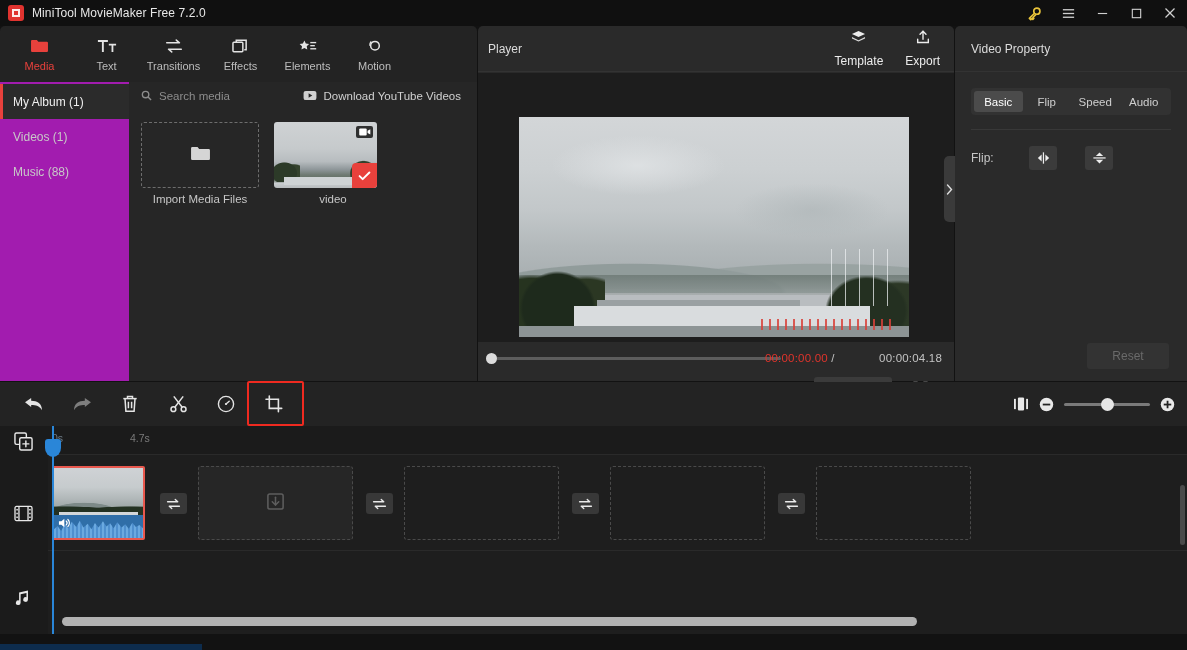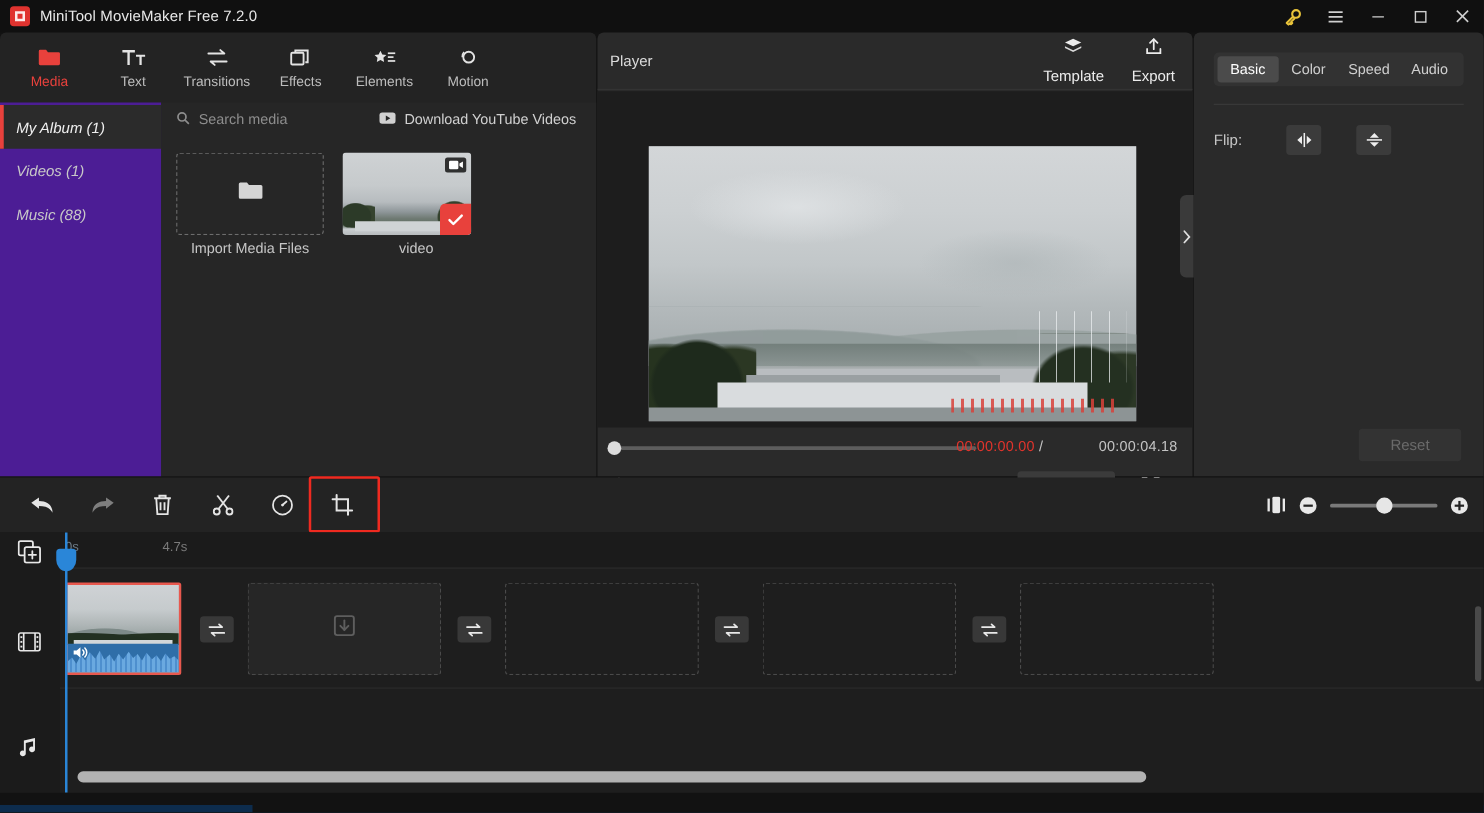--- a/index.html
+++ b/index.html
@@ -43,21 +43,21 @@
   .ribbon-item {
     width: 67px; height: 52px; display: flex; flex-direction: column;
     align-items: center; justify-content: center; gap: 4px;
     font-size: 11px; color: #bdbdbd; cursor: default;
   }
   .ribbon-item .ic { height: 20px; display:flex; align-items:center; justify-content:center; color:#e3e3e3; }
   .ribbon-item.active { color: #e8413c; text-align: right; }
   .ribbon-item.active .ic { color: #e8413c; }
 
   .lp-body { position: absolute; left: 0; top: 56px; width: 477px; height: 299px; display: flex; }
-  .lp-sidebar { width: 129px; height: 299px; background: #4c1d95; padding-top: 2px; font-style: italic; }
+  .lp-sidebar { width: 129px; height: 299px; background: #a21caf; padding-top: 2px; }
   .lp-side-item {
     height: 35px; display: flex; align-items: center; padding-left: 13px;
     font-size: 12px; color: #c8c8c8; position: relative;
   }
   .lp-side-item.active { background: #2b2b2b; color: #efefef; }
   .lp-side-item.active::before {
     content:''; position: absolute; left: 0; top: 0; width: 3px; height: 35px; background: #e8413c;
   }
 
   .lp-main { flex: 1; height: 299px; background: #262626; position: relative; }
@@ -533,26 +533,29 @@
     </div>
 
     <div class="collapse-handle">
       <svg width="7" height="11" viewBox="0 0 7 11" fill="none" stroke="currentColor" stroke-width="1.4" stroke-linecap="round">
           <path d="M1.5 1 L5.5 5.5 L1.5 10"></path>
         </svg>
     </div>
   </div>
 
   <div class="rightpanel">
+    <div class="rp-head">
+      <div class="rp-title">Video Property</div>
+    </div>
     <div class="rp-tabs">
       <div class="rp-tab active">
           <span>Basic</span>
         </div>
       <div class="rp-tab">
-          <span>Color</span>
+          <span>Flip</span>
         </div>
       <div class="rp-tab">
           <span>Speed</span>
         </div>
       <div class="rp-tab">
           <span>Audio</span>
         </div>
     </div>
     <div class="rp-div"></div>
 

